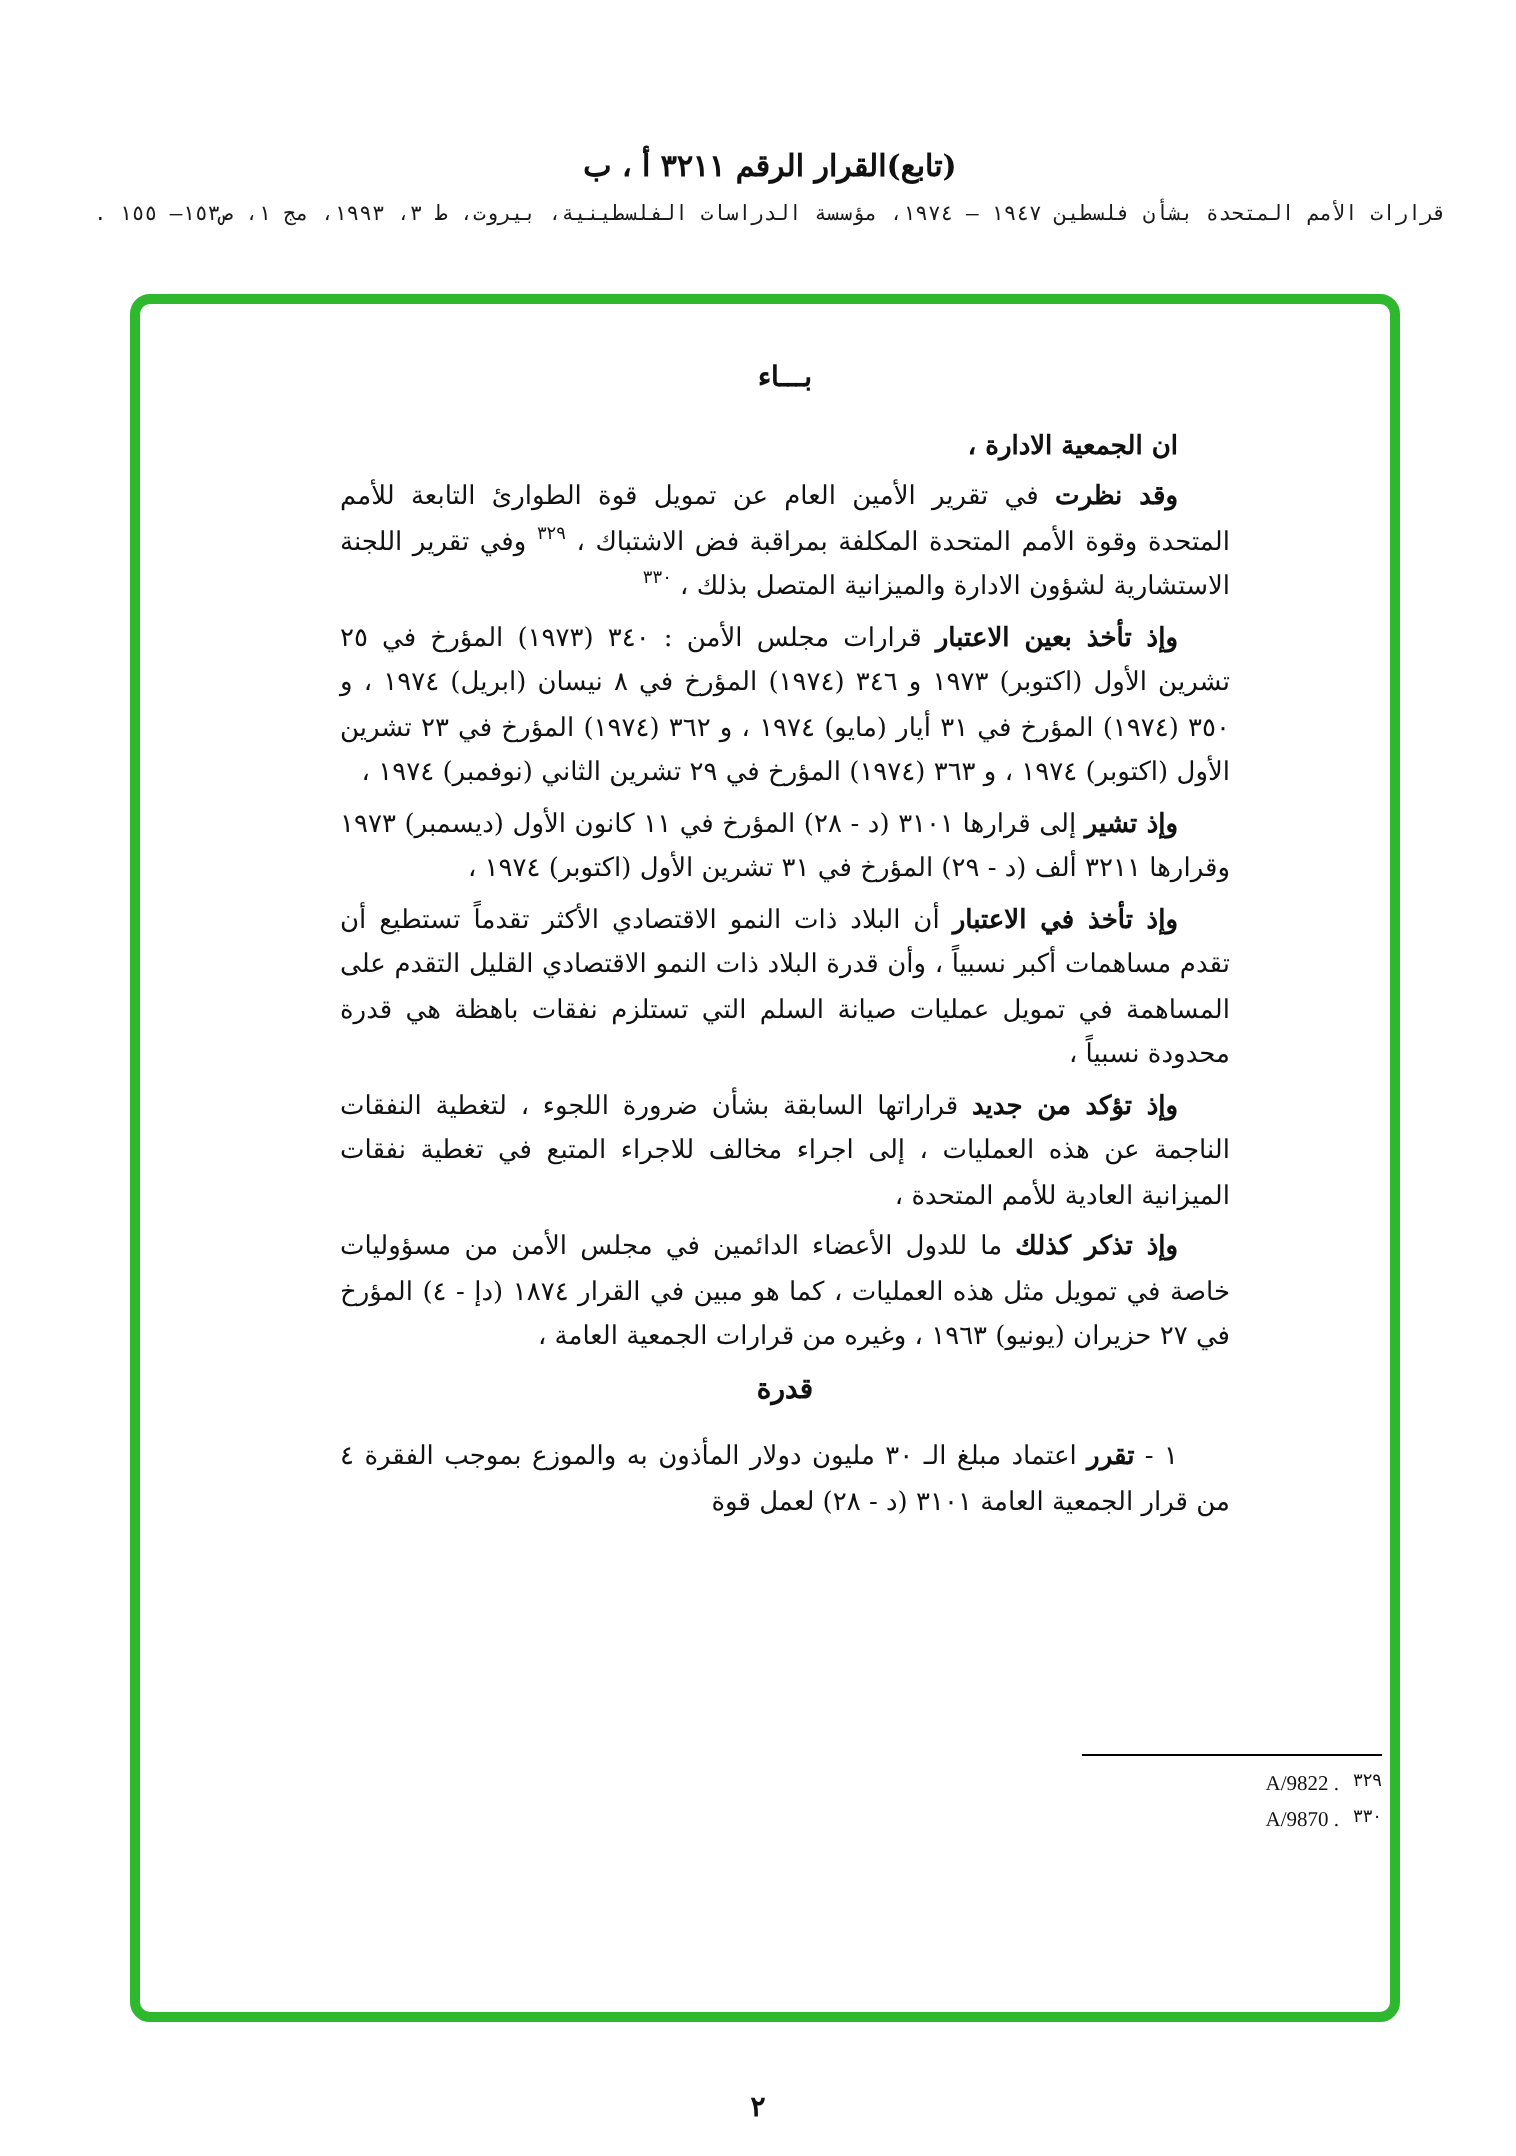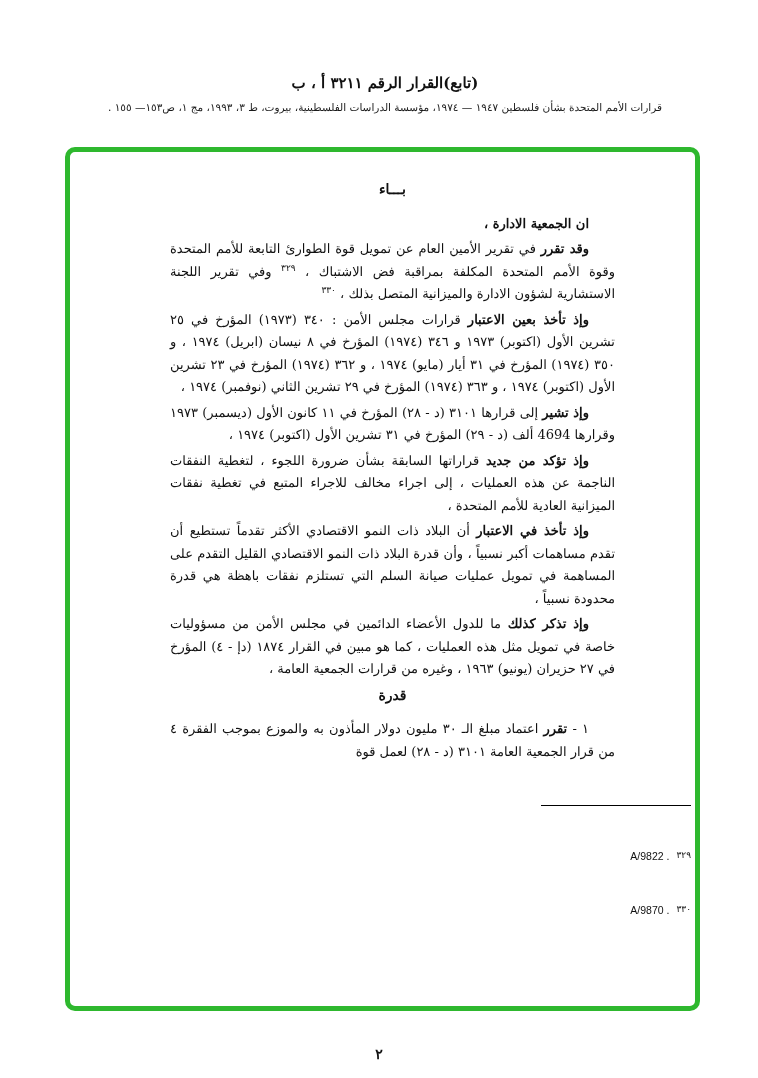--- a/index.html
+++ b/index.html
@@ -29,20 +29,21 @@
     direction: rtl;
     font-size: 15px;
     font-weight: bold;
     letter-spacing: 0.2px;
   }
   .header-source {
     direction: rtl;
     font-size: 10.5px;
     margin-top: 9px;
     color: #1a1a1a;
+    font-family: Liberation Mono, monospace;
   }
 
   
   .frame {
     position: absolute;
     left: 65px;
     top: 147px;
     width: 625px;
     height: 854px;
     border: 5px solid #0369a1;
@@ -98,22 +99,21 @@
     line-height: 17px;
   }
   .fn-num {
     font-size: 9px;
     position: relative;
     top: -2px;
   }
   .fn-sym {
     direction: ltr;
     unicode-bidi: embed;
-    font-family: Liberation Sans, sans-serif;
-    margin-top: 36px;
+    font-family: Liberation Serif, serif;
   }
 
   
   .page-number {
     position: absolute;
     bottom: 16px;
     left: 0;
     right: 0;
     text-align: center;
     font-size: 14px;
@@ -128,25 +128,25 @@
   <div class="header">
     <div class="header-title" dir="rtl">(تابع)القرار الرقم ٣٢١١ أ ، ب</div>
     <div class="header-source" dir="rtl">قرارات الأمم المتحدة بشأن فلسطين ١٩٤٧ — ١٩٧٤، مؤسسة الدراسات الفلسطينية، بيروت، ط ٣، ١٩٩٣، مج ١، ص١٥٣— ١٥٥ .</div>
   </div>
 
   <div class="frame" style="border-color: rgb(46, 184, 46);">
     <div class="content" dir="rtl">
       <div>
           <div class="section-heading">بـــاء</div>
           <p class="para"><span class="bold">ان الجمعية الادارة ،</span></p>
-          <p class="para"><span class="bold">وقد تقرر</span><span> في تقرير الأمين العام عن تمويل قوة الطوارئ التابعة للأمم المتحدة وقوة الأمم المتحدة المكلفة بمراقبة فض الاشتباك ، </span><sup class="fn-ref">٣٢٩</sup><span> وفي تقرير اللجنة الاستشارية لشؤون الادارة والميزانية المتصل بذلك ، </span><sup class="fn-ref">٣٣٠</sup></p>
+          <p class="para"><span class="bold">وقد نظرت</span><span> في تقرير الأمين العام عن تمويل قوة الطوارئ التابعة للأمم المتحدة وقوة الأمم المتحدة المكلفة بمراقبة فض الاشتباك ، </span><sup class="fn-ref">٣٢٩</sup><span> وفي تقرير اللجنة الاستشارية لشؤون الادارة والميزانية المتصل بذلك ، </span><sup class="fn-ref">٣٣٠</sup></p>
           <p class="para"><span class="bold">وإذ تأخذ بعين الاعتبار</span><span> قرارات مجلس الأمن : ٣٤٠ (١٩٧٣) المؤرخ في ٢٥ تشرين الأول (اكتوبر) ١٩٧٣ و ٣٤٦ (١٩٧٤) المؤرخ في ٨ نيسان (ابريل) ١٩٧٤ ، و ٣٥٠ (١٩٧٤) المؤرخ في ٣١ أيار (مايو) ١٩٧٤ ، و ٣٦٢ (١٩٧٤) المؤرخ في ٢٣ تشرين الأول (اكتوبر) ١٩٧٤ ، و ٣٦٣ (١٩٧٤) المؤرخ في ٢٩ تشرين الثاني (نوفمبر) ١٩٧٤ ،</span></p>
-          <p class="para"><span class="bold">وإذ تشير</span><span> إلى قرارها ٣١٠١ (د - ٢٨) المؤرخ في ١١ كانون الأول (ديسمبر) ١٩٧٣ وقرارها 4694 ألف (د - ٢٩) المؤرخ في ٣١ تشرين الأول (اكتوبر) ١٩٧٤ ،</span></p>
+          <p class="para"><span class="bold">وإذ تشير</span><span> إلى قرارها ٣١٠١ (د - ٢٨) المؤرخ في ١١ كانون الأول (ديسمبر) ١٩٧٣ وقرارها ٣٢١١ ألف (د - ٢٩) المؤرخ في ٣١ تشرين الأول (اكتوبر) ١٩٧٤ ،</span></p>
+          <p class="para"><span class="bold">وإذ تأخذ في الاعتبار</span><span> أن البلاد ذات النمو الاقتصادي الأكثر تقدماً تستطيع أن تقدم مساهمات أكبر نسبياً ، وأن قدرة البلاد ذات النمو الاقتصادي القليل التقدم على المساهمة في تمويل عمليات صيانة السلم التي تستلزم نفقات باهظة هي قدرة محدودة نسبياً ،</span></p>
           <p class="para"><span class="bold">وإذ تؤكد من جديد</span><span> قراراتها السابقة بشأن ضرورة اللجوء ، لتغطية النفقات الناجمة عن هذه العمليات ، إلى اجراء مخالف للاجراء المتبع في تغطية نفقات الميزانية العادية للأمم المتحدة ،</span></p>
-          <p class="para"><span class="bold">وإذ تأخذ في الاعتبار</span><span> أن البلاد ذات النمو الاقتصادي الأكثر تقدماً تستطيع أن تقدم مساهمات أكبر نسبياً ، وأن قدرة البلاد ذات النمو الاقتصادي القليل التقدم على المساهمة في تمويل عمليات صيانة السلم التي تستلزم نفقات باهظة هي قدرة محدودة نسبياً ،</span></p>
           <p class="para"><span class="bold">وإذ تذكر كذلك</span><span> ما للدول الأعضاء الدائمين في مجلس الأمن من مسؤوليات خاصة في تمويل مثل هذه العمليات ، كما هو مبين في القرار ١٨٧٤ (دإ - ٤) المؤرخ في ٢٧ حزيران (يونيو) ١٩٦٣ ، وغيره من قرارات الجمعية العامة ،</span></p>
           <div class="section-heading">قدرة</div>
           <p class="para"><span>١ - </span><span class="bold">تقرر</span><span> اعتماد مبلغ الـ ٣٠ مليون دولار المأذون به والموزع بموجب الفقرة ٤ من قرار الجمعية العامة ٣١٠١ (د - ٢٨) لعمل قوة</span></p>
         </div>
     </div>
 
     <div class="footnote-block">
       <div class="footnote-rule"></div>
       <div>
           <div class="footnote-line">

